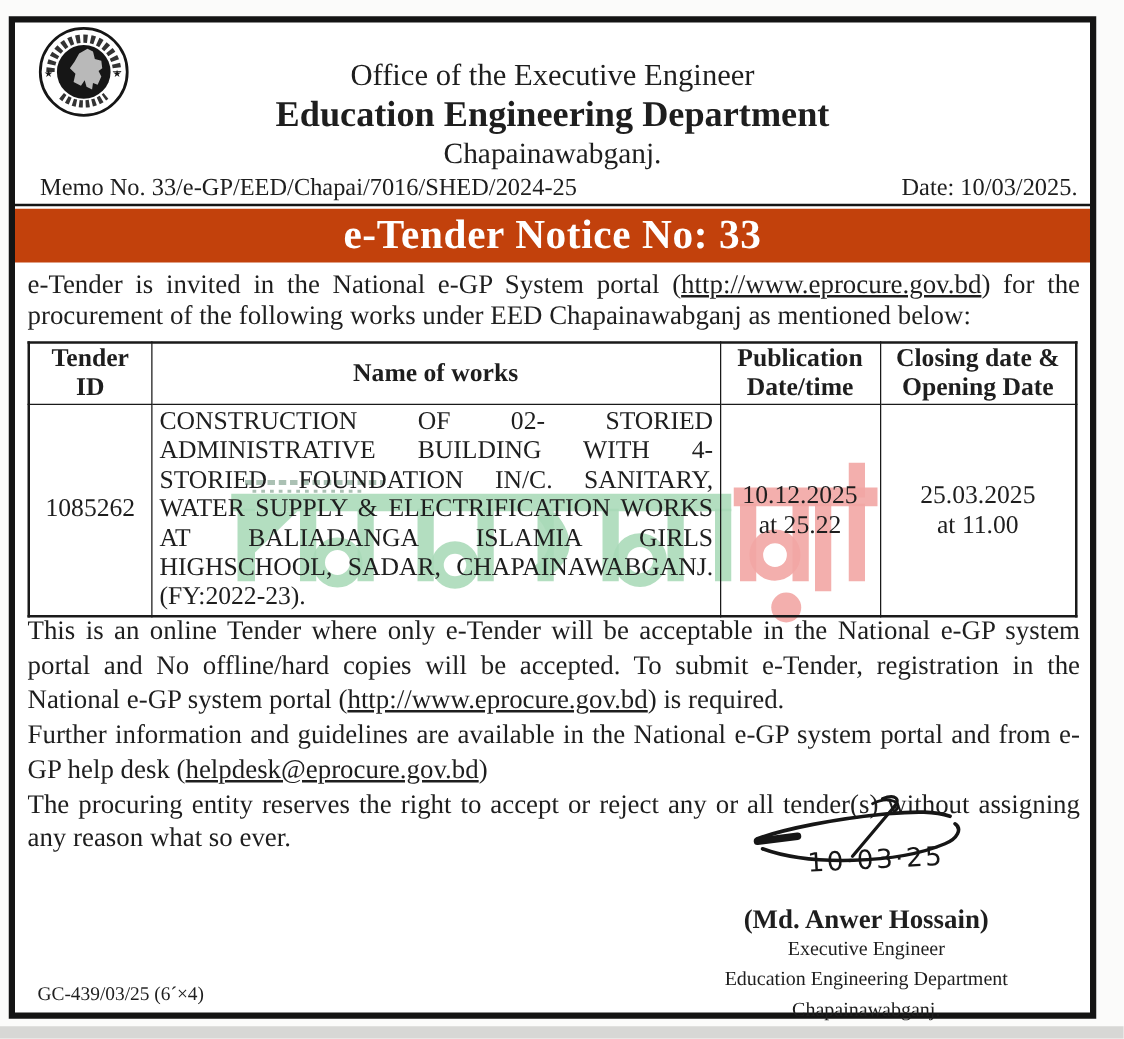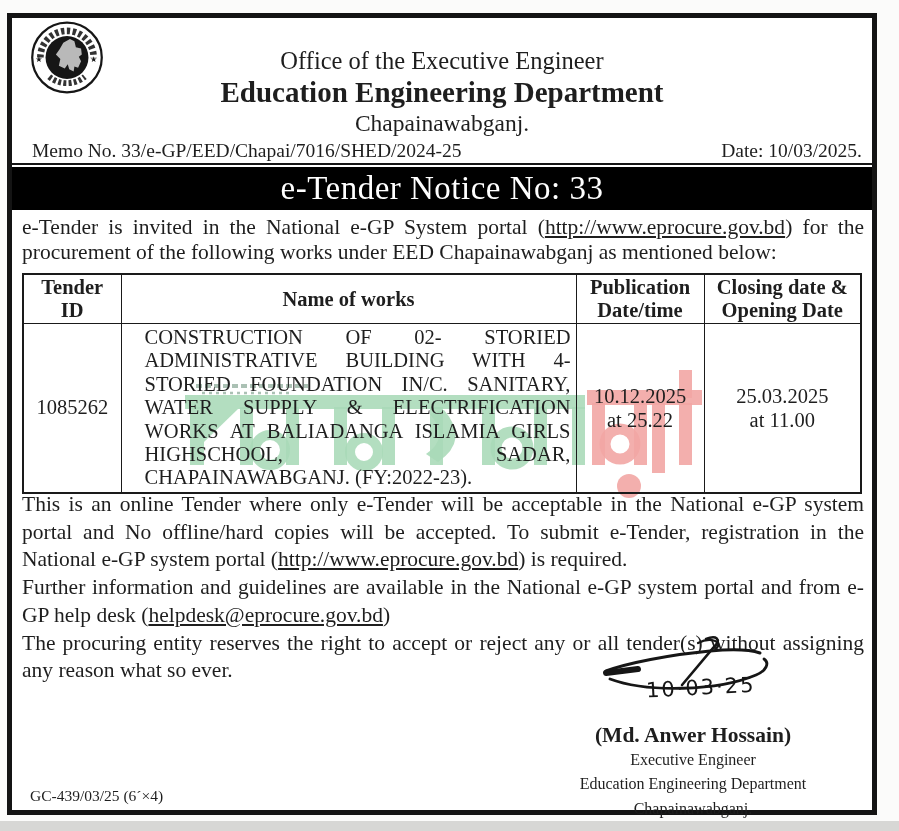--- a/index.html
+++ b/index.html
@@ -37,43 +37,43 @@
     position: absolute; left: 10px; right: 10px; top: 122px;
     display: flex; justify-content: space-between;
     font-size: 19.5px; line-height: 22px; margin-left: 10px;
   }
   .memo-sep {
     position: absolute; left: 0; right: 0; top: 145px;
     border-top: 2px solid #151515;
   }
   .banner {
     position: absolute; left: 0; right: 0; top: 149px; height: 43px;
-    background: #000000; color: #ffffff;
-    font-size: 33px; font-weight: normal; letter-spacing: 0.5px;
+    background: #c2410c; color: #ffffff;
+    font-size: 33px; font-weight: bold; letter-spacing: 0.5px;
     text-align: center; line-height: 42px;
   }
   .intro {
     position: absolute; left: 10px; right: 8px; top: 197px;
     font-size: 21.5px; line-height: 25px; text-align: justify;
   }
   .ulink { text-decoration: underline; }
 
   table.tender {
     position: absolute; left: 10px; top: 255px;
     border-collapse: collapse; table-layout: fixed; width: 838px;
     border: 2.5px solid #1a1a1a;
   }
   table.tender th, table.tender td { border: 1.5px solid #1a1a1a; vertical-align: middle; }
   table.tender th { font-size: 20.5px; line-height: 23px; font-weight: bold; text-align: center; height: 49px; padding: 1px 4px; }
   .col-id { width: 98px; }
   .col-works { width: 455px; }
   .col-pub { width: 128px; }
   .col-close { width: 157px; }
   td.cell-id { text-align: center; font-size: 20.5px; height: 161px; }
-  td.cell-works { font-size: 20.5px; line-height: 23.4px; text-align: justify; padding: 2px 5px 2px 23px; }
+  td.cell-works { font-size: 20.5px; line-height: 23.4px; text-align: justify; padding: 2px 5px 2px 6px; }
   td.cell-date { text-align: center; font-size: 20.5px; line-height: 24px; }
 
   .paras {
     position: absolute; left: 10px; right: 8px; top: 473px;
     font-size: 21.5px; line-height: 27.7px; text-align: justify;
   }
 
   .sig-block {
     position: absolute; left: 495px; top: 615px; width: 372px;
     text-align: center;

